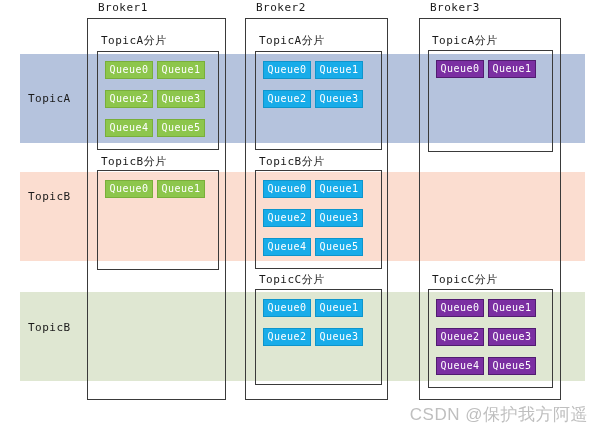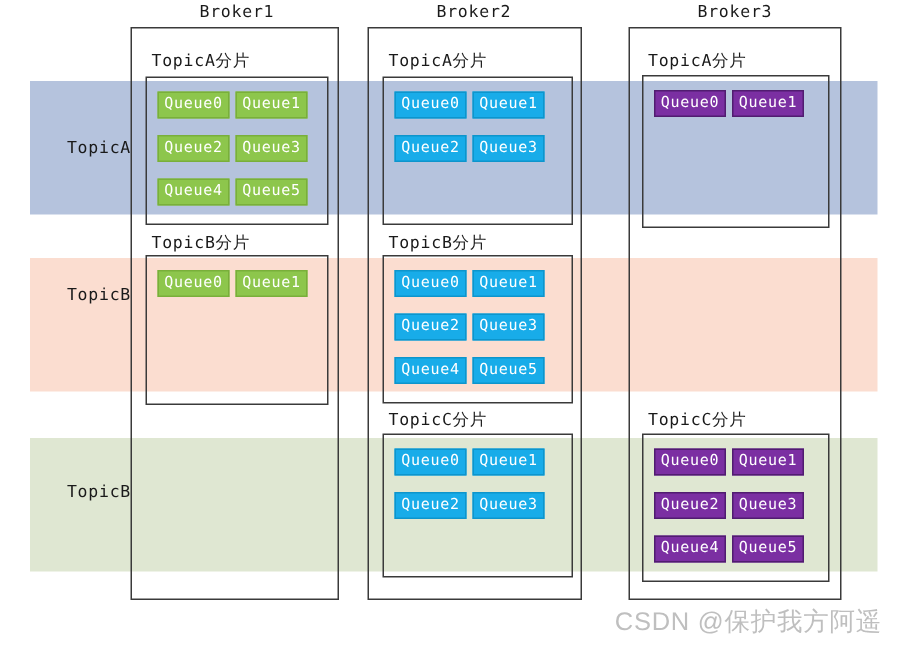--- a/index.html
+++ b/index.html
@@ -2,28 +2,28 @@
 <html><head>
 <meta charset="utf-8">
 <style>
   html,body { margin:0; padding:0; background:#ffffff; }
   .canvas {
     position:relative; width:600px; height:433px; background:#ffffff;
     font-family:"DejaVu Sans Mono", monospace; overflow:hidden;
   }
   .band { position:absolute; left:20px; width:565px; height:89px; }
   .band-label {
-    position:absolute; left:28px; width:76px; text-align:center;
+    position:absolute; left:28px; width:76px; 
     font-size:11px; color:#1a1a1a; letter-spacing:0.5px;
   }
   .broker {
     position:absolute; top:18px; height:380px;
     border:1px solid #3a3a3a; background:transparent;
   }
-  .broker-label { position:absolute; top:1px; font-size:11px; color:#1a1a1a; letter-spacing:0.5px;margin-left:35px; }
+  .broker-label { position:absolute; top:1px; font-size:11px; color:#1a1a1a; letter-spacing:0.5px; }
   .shard-box { position:absolute; border:1px solid #3a3a3a; background:transparent; }
   .shard-label { position:absolute; font-size:11px; color:#1a1a1a; letter-spacing:0.5px; }
   .queue {
     position:absolute; width:48px; height:18px; box-sizing:border-box;
     border:1px solid; color:#ffffff; font-size:10px; line-height:16px;
     text-align:center; letter-spacing:0.5px;
   }
   .watermark {
     position:absolute; top:403px; right:12px; font-size:17px;
     color:#bfbfbf; font-family:"Liberation Sans", sans-serif;

